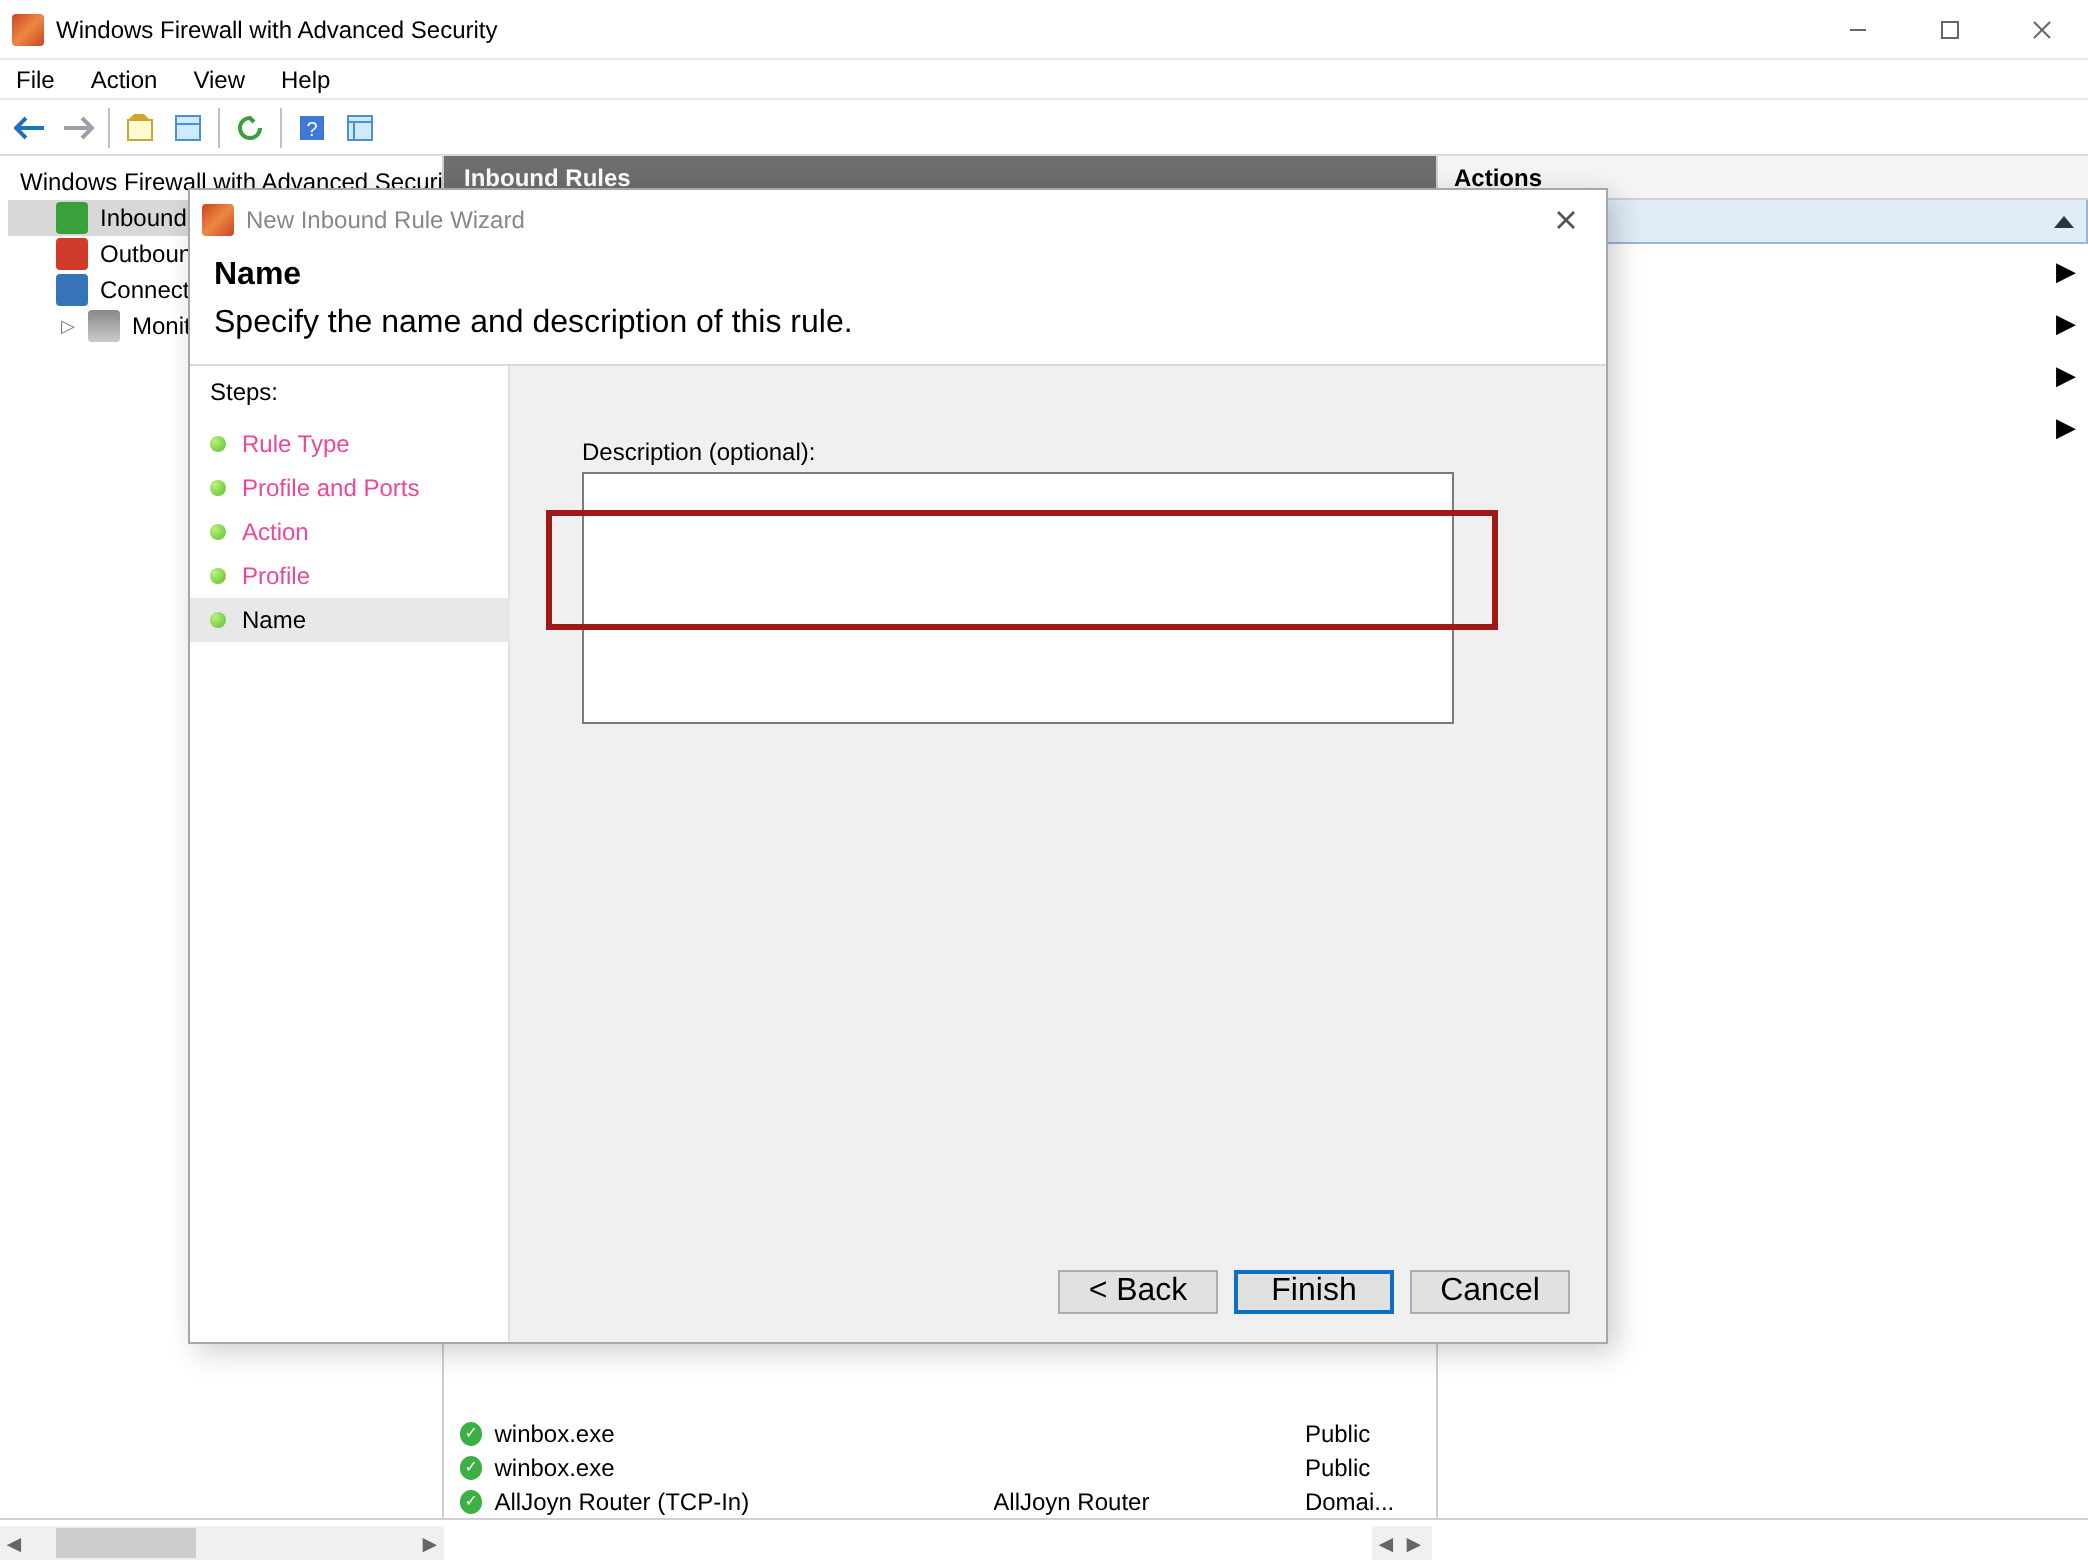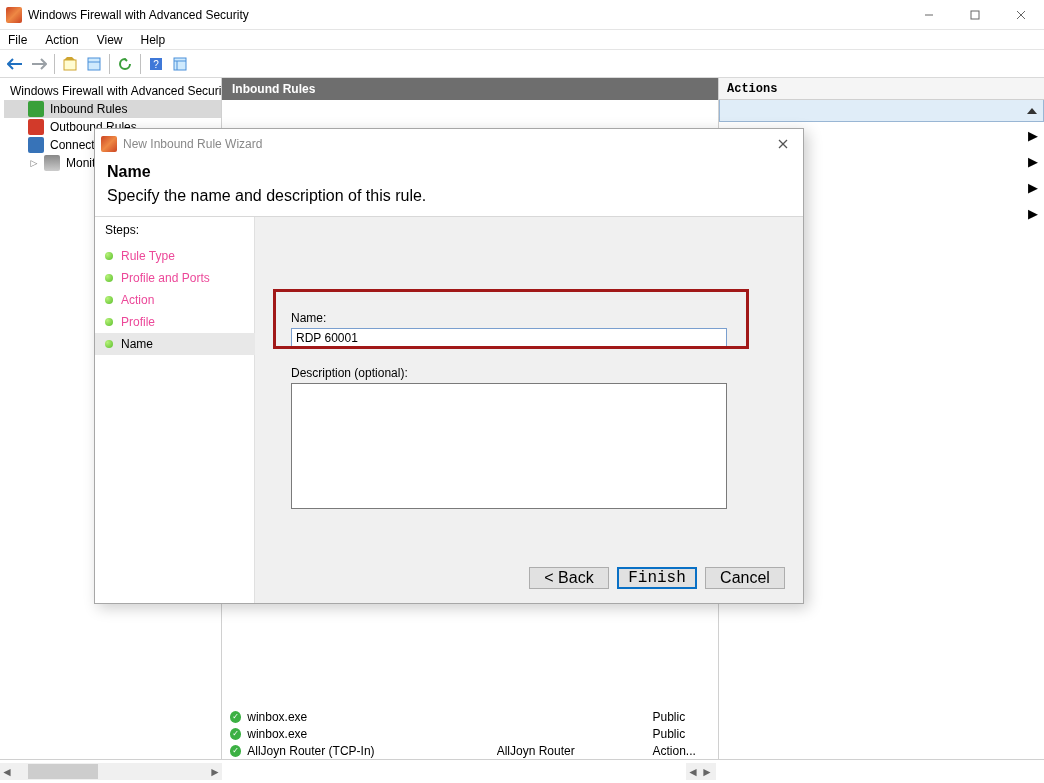--- a/index.html
+++ b/index.html
@@ -119,21 +119,20 @@
       width:326px;
       border-left:1px solid #d0d0d0;
       display:flex;flex-direction:column;
     }
     .actions-header{
       background:#f5f5f5;
       border-bottom:1px solid #d0d0d0;
       height:22px;display:flex;align-items:center;
       padding:0 8px;font-weight:600;font-size:12px;
       position:relative;
-      font-family:Liberation Mono, monospace;
     }
     .actions-body{
       background:#e0edf8;
       border:1px solid #99b6d4;
       border-top:none;
       height:22px;
     }
     .up-triangle{
       position:absolute;right:6px;
       width:0;height:0;
@@ -166,22 +165,22 @@
       border-radius:2px;
     }
     .list-icon{background:#39a03a;border-radius:2px;}
     .list-icon2{background:#d23a2a;border-radius:2px;}
     .nodes-icon{background:linear-gradient(#3773b8,#3773b8);border-radius:2px;}
     .monitor-icon{background:linear-gradient(#888,#ccc);border-radius:2px;}
 
     
     .dialog{
       position:absolute;
-      left:94px; top:128px;
-      width:710px; height:476px;
+      left:94px; top:94px;
+      width:710px; height:578px;
       background:#fff;
       border:1px solid #a7a7a7;
       box-shadow:4px 4px 14px rgba(0,0,0,0.2);
       display:flex;flex-direction:column;
     }
     .dlg-title{
       height:30px;display:flex;align-items:center;
       padding-left:6px;color:#888;font-size:12px;
     }
     .dlg-title .close{margin-left:auto;margin-right:6px;width:28px;height:22px;display:flex;align-items:center;justify-content:center;color:#555;}
@@ -235,21 +234,21 @@
     }
     .dlg-buttons{
       position:absolute;right:18px;bottom:14px;
       display:flex;gap:8px;
     }
     .dbtn{
       width:80px;height:22px;
       background:#e1e1e1;border:1px solid #adadad;
       font-size:16px;display:flex;align-items:center;justify-content:center;
     }
-    .dbtn.primary{border:2px solid #0970c5;background:#e1e1e1;font-family:Liberation Mono, monospace;}
+    .dbtn.primary{border:2px solid #0970c5;background:#e1e1e1;}
   </style>
 </head>
 <body>
 
 <div class="titlebar">
   <span class="title-icon firewall-icon"></span>
   <span class="title-text">Windows Firewall with Advanced Security</span>
   <div class="winbtns">
     <div class="winbtn">
         <svg viewBox="0 0 10 10">
@@ -363,21 +362,21 @@
         <div class="rule-row">
           <span class="ok-icon">✓</span>
           <span class="c1">winbox.exe</span>
           <span class="c2"></span>
           <span class="c3">Public</span>
         </div>
         <div class="rule-row">
           <span class="ok-icon">✓</span>
           <span class="c1">AllJoyn Router (TCP-In)</span>
           <span class="c2">AllJoyn Router</span>
-          <span class="c3">Action...</span>
+          <span class="c3">Domai...</span>
         </div>
       </div>
     </div>
   </div>
 
   <div class="actions-pane">
     <div class="actions-header">
       <span>Actions</span>
     </div>
     <div class="actions-body">
@@ -448,24 +447,20 @@
           <span class="bullet"></span>
           <span>Profile</span>
         </div>
       <div class="step active">
           <span class="bullet"></span>
           <span>Name</span>
         </div>
     </div>
     <div class="form-col">
       <div class="highlight-box"></div>
-      <div class="field-block">
-        <div class="field-label">Name:</div>
-        <input class="txtin" type="text" value="RDP 60001" style="">
-      </div>
       <div class="field-block2">
         <div class="field-label">Description (optional):</div>
         <textarea class="txtarea" style=""></textarea>
       </div>
       <div class="dlg-buttons">
         <div class="dbtn">
             <span>&lt; Back</span>
           </div>
         <div class="dbtn primary">
             <span>Finish</span>

